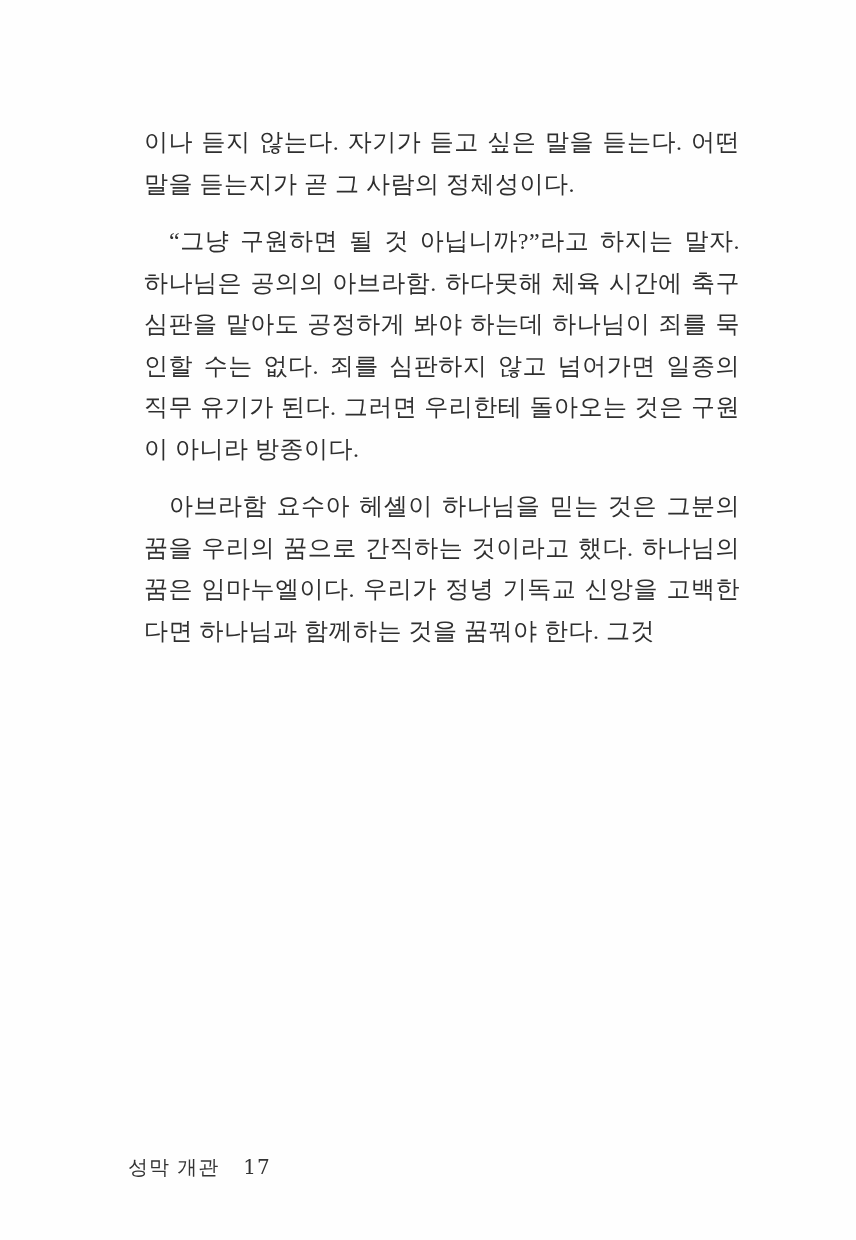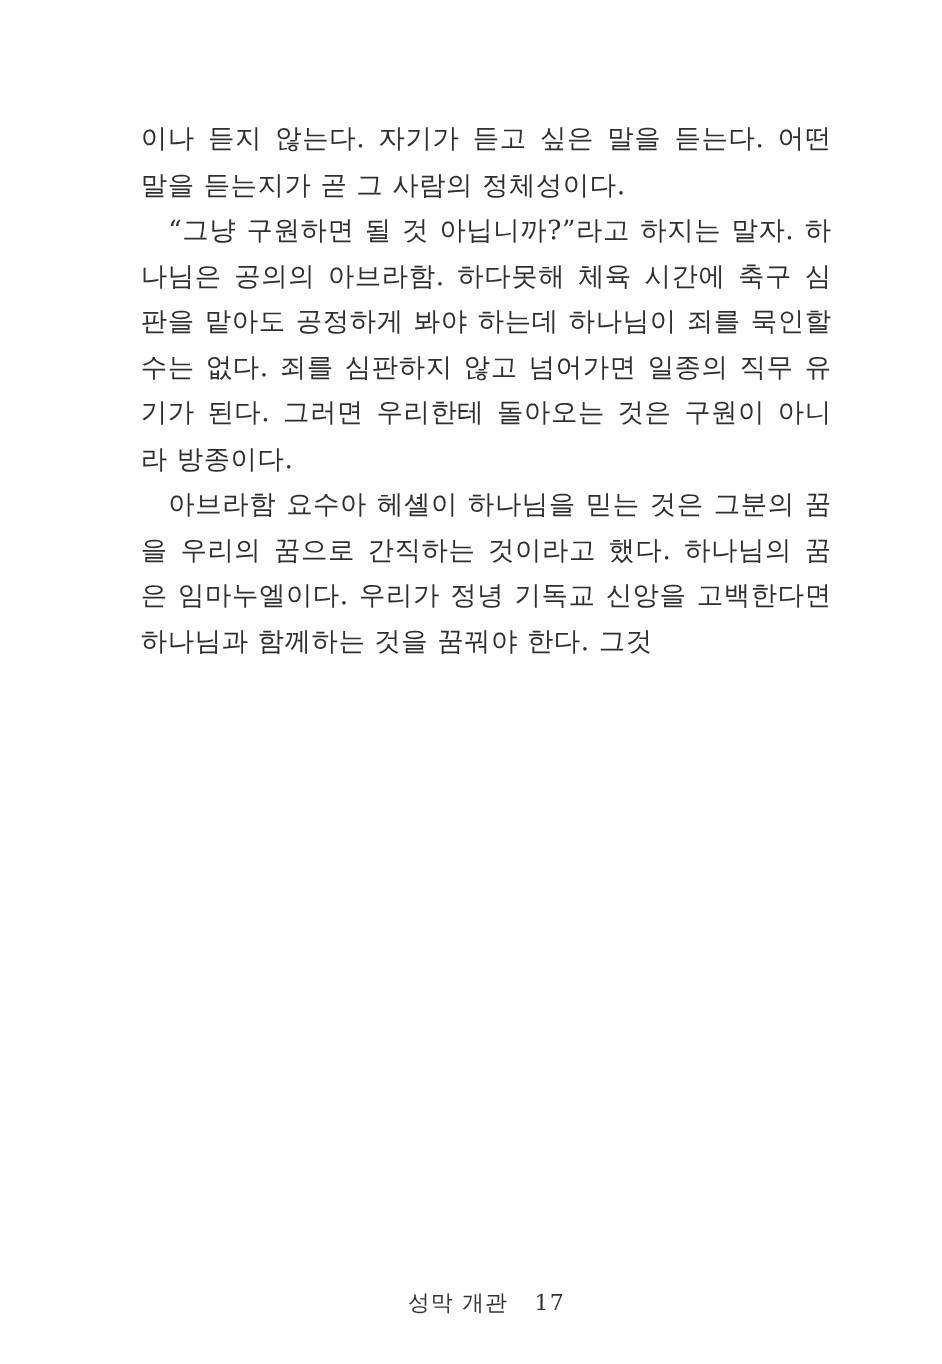--- a/index.html
+++ b/index.html
@@ -26,37 +26,37 @@
     left: 128px;
     top: 106px;
     width: 628px;
     font-size: 24px;
     line-height: 41.5px;
     color: #2f2f2f;
     text-align: justify;
     letter-spacing: 0.5px;
   }
   .text-block p {
-    margin: 0;
+    margin: 16px;
     padding: 0;
+    font-family: Liberation Serif, serif;
   }
   .text-block p.indent {
     text-indent: 25px;
   }
   .footer {
     position: absolute;
     left: 128px;
     top: 1152px;
     width: 628px;
-    text-align: center;
+    text-align: left;
     font-size: 20px;
     line-height: 30px;
     color: #333333;
     letter-spacing: 1px;
-    margin-top: 17px;
   }
   .footer .page-number {
     display: inline-block;
     margin-left: 24px;
   }
 </style>
 </head>
 <body>
 
 <div class="page">

